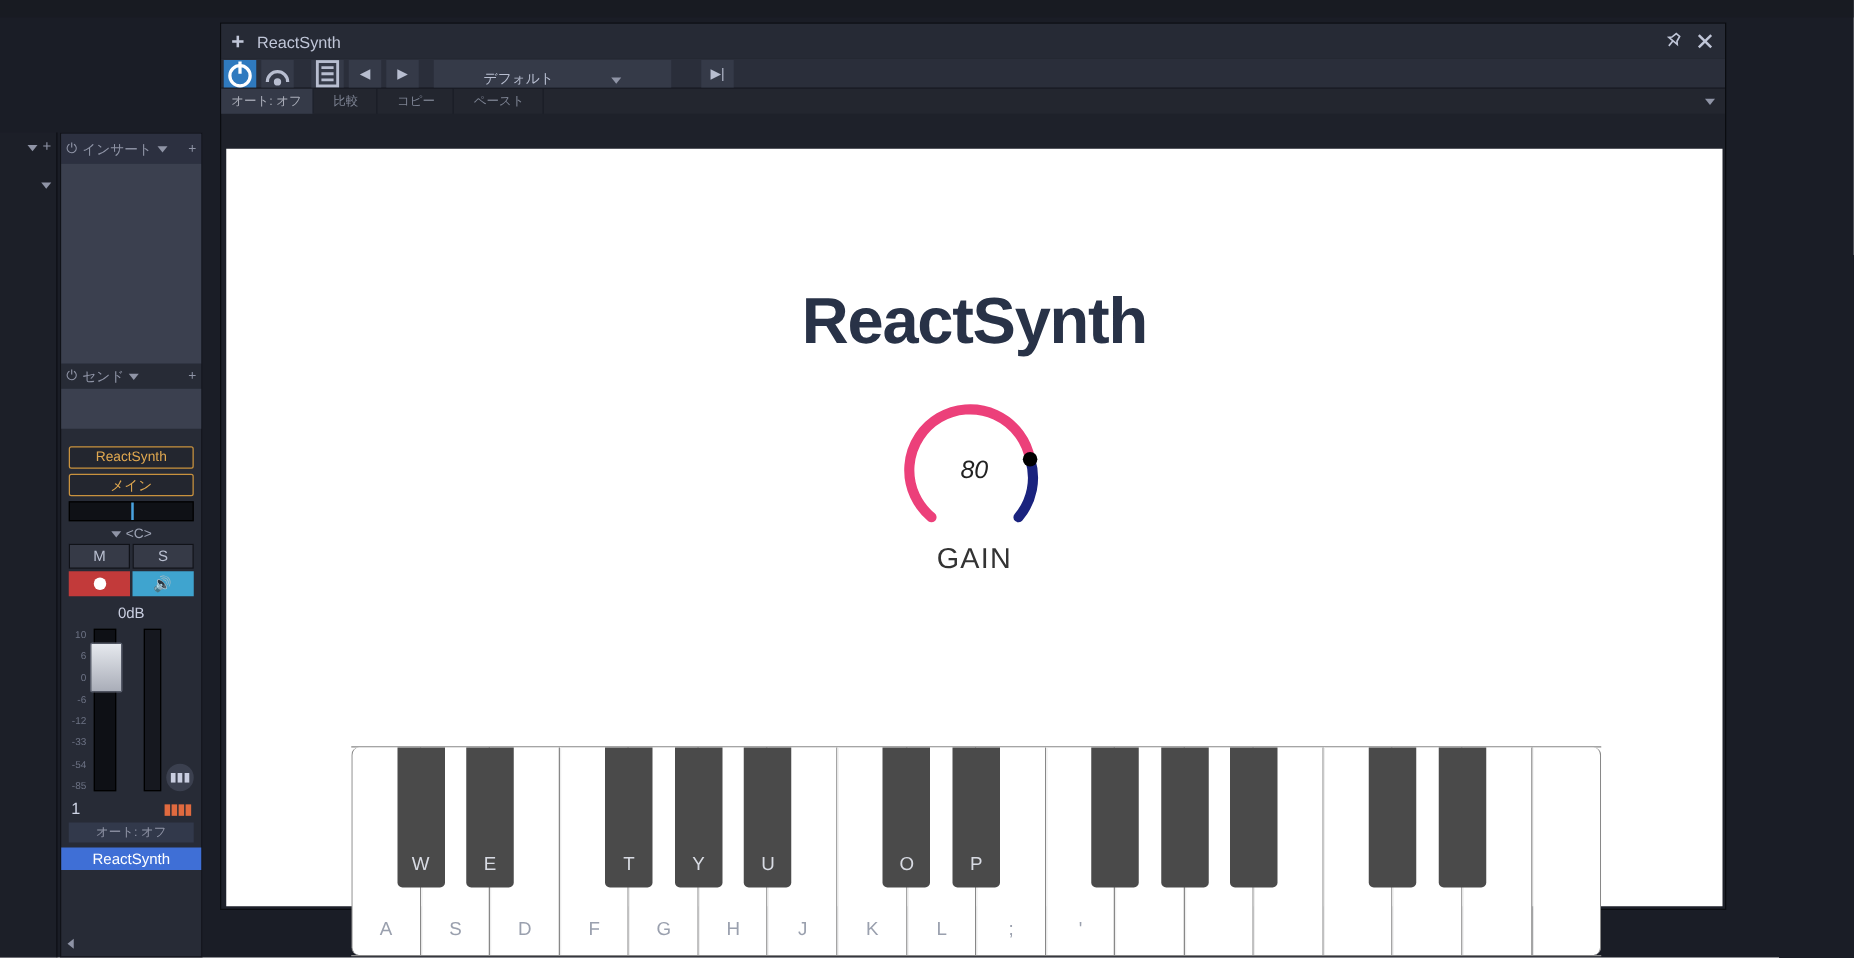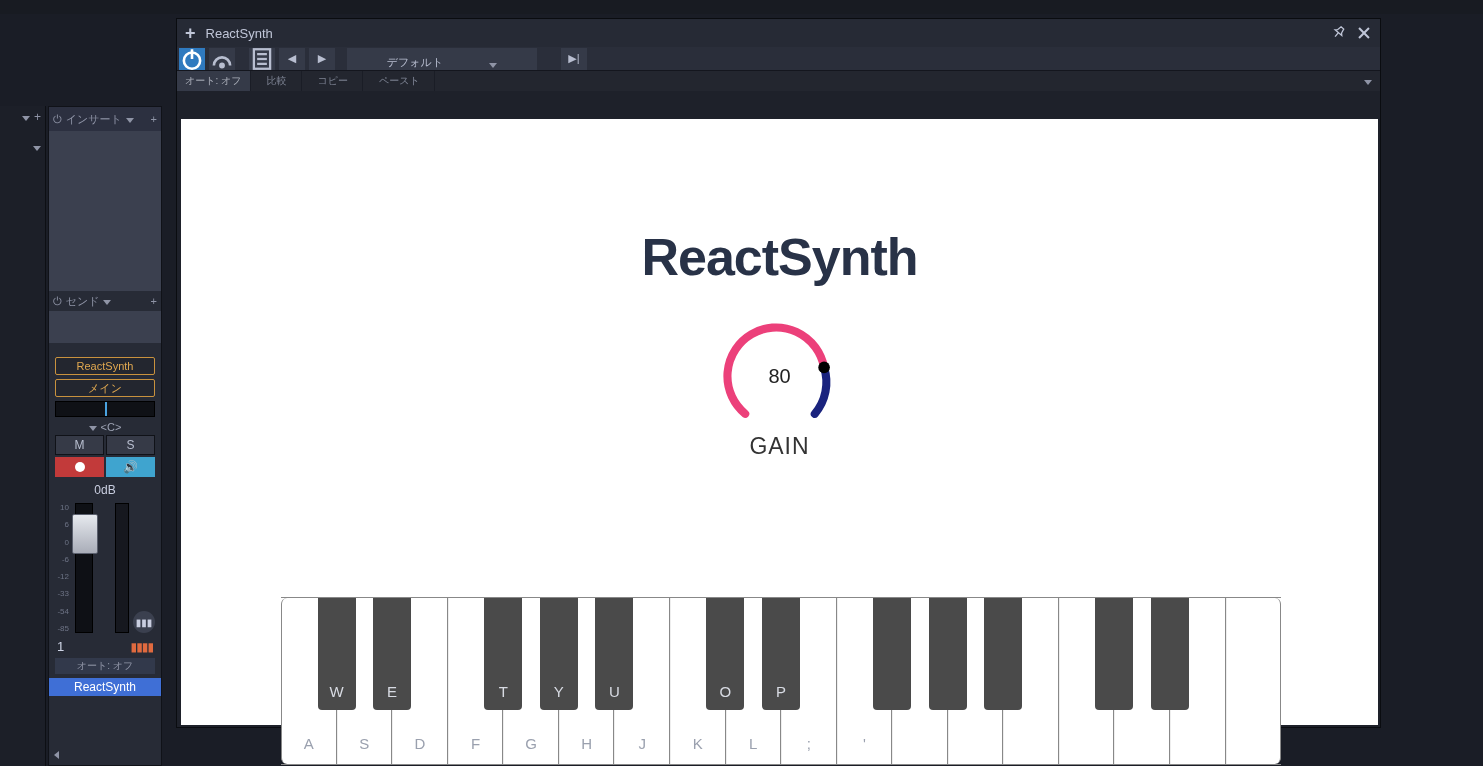--- a/index.html
+++ b/index.html
@@ -53,21 +53,21 @@
 .tb-preset { width:190px; height:22px; background:#353a48; margin-left:10px; display:flex; align-items:flex-end; justify-content:center; gap:6px; }
 .pw-subbar { height:20px; background:#23262f; display:flex; align-items:center; gap:2px; font-size:10px; color:#7e8494; }
 .sub-cell { padding: 0 14px; height:100%; display:flex; align-items:center; border-right:1px solid #1a1d26; }
 .sub-cell.first { background:#353a48; padding:0 8px; color:#a9adb8;}
 .sub-right { margin-left:auto; display:flex; align-items:center; gap:6px; padding-right:8px; }
 
 
 .plugin-content { position:absolute; left:4px; top:100px; width:1197px; height:606px; background:#ffffff; }
 .synth-title { font-size:52px; font-weight:600; color:#283247; text-align:center; margin-top:108px; letter-spacing:-1px;}
 .knob-wrap { width:130px; margin:34px auto 0 auto; text-align:center; }
-.knob { position:relative; width:116px; height:106px; margin:0 auto; }
+.knob { position:relative; width:116px; height:106px; margin:0 auto;font-style:italic; }
 .knob svg { width:116px; height:116px; }
 .knob-value { position:absolute; left:0; top:44px; width:100%; text-align:center; font-size:20px; color:#222; }
 .knob-label { font-size:23px; color:#333; margin-top:6px; letter-spacing:1px;}
 
 .keyboard { position:absolute; left:100px; top:478px; width:1000px; height:168px; border-top:1px solid #888; border-bottom:1px solid #888; }
 .white-keys { display:flex; height:100%; }
 .white-key { flex:1; border-right:1px solid #888; border-left:1px solid #eee; position:relative; background:#fff; }
 .white-key:first-child { border-left:1px solid #888; border-top-left-radius:6px; border-bottom-left-radius:6px;}
 .white-key:last-child { border-top-right-radius:6px; border-bottom-right-radius:6px;}
 .white-key .lbl { position:absolute; bottom:12px; width:100%; text-align:center; color:#9aa0ae; font-size:15px; }

